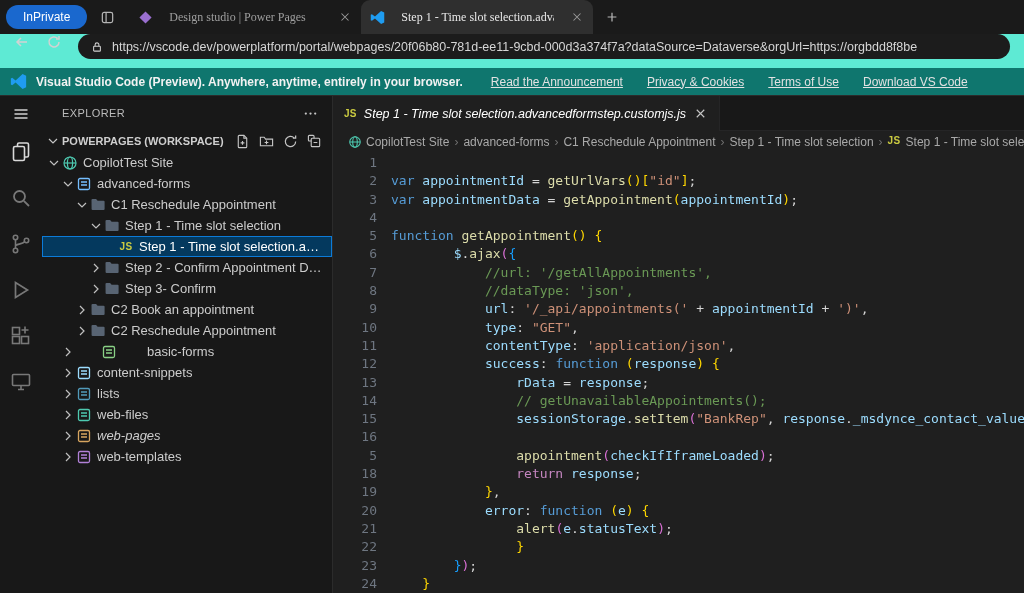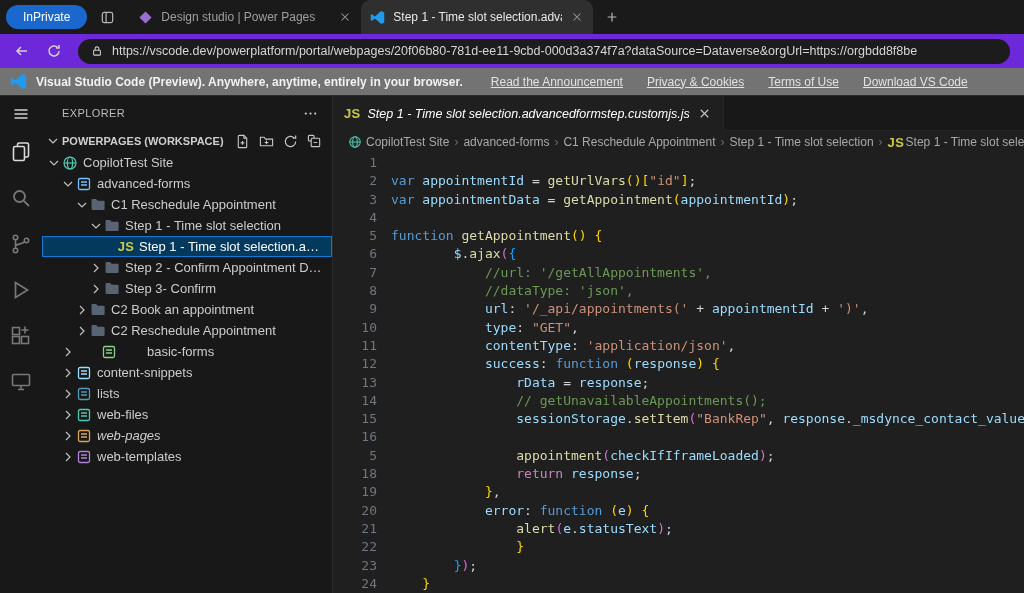--- a/index.html
+++ b/index.html
@@ -7,38 +7,38 @@
           font-family:"Liberation Sans",sans-serif;color:#ccc;}
   .ih{display:inline-flex;align-items:center;justify-content:center;}
   .ih svg{width:100%;height:100%;display:block;}
 
   
   .tabstrip{height:34px;background:#1a1a1a;display:flex;align-items:center;padding-left:6px;}
   .inprivate{background:#1a68ce;color:#fff;font-size:12px;padding:5px 17px;border-radius:15px;
              margin-right:13px;flex:none;}
   .tsicon{width:15px;height:15px;color:#b5b5b5;margin-right:14px;flex:none;}
   .btabs{display:flex;height:100%;align-items:flex-end;}
-  .btab{width:232px;height:34px;display:flex;align-items:center;gap:8px;padding:0 9px;
-        color:#9f9f9f;font-size:12px;border-radius:9px 9px 0 0;box-sizing:border-box;}
+  .btab{width:232px;height:34px;display:flex;align-items:center;gap:16px;padding:0 9px;
+        color:#9f9f9f;font-size:12px;border-radius:9px 9px 0 0;box-sizing:border-box;font-family:Liberation Serif, serif;}
   .btab.active{background:#2f2f2f;color:#e9e9e9;}
   .btab .ticon{width:15px;height:15px;flex:none;}
   .btab .title{flex:1;overflow:hidden;white-space:nowrap;min-width:0;}
   .btab .close{width:14px;height:14px;color:#9a9a9a;flex:none;}
   .newtab{width:14px;height:14px;color:#b5b5b5;margin-left:12px;flex:none;}
 
   
-  .navbar{height:34px;background:#6d28d9;display:flex;align-items:center;gap:16px;padding:0 14px;}
+  .navbar{height:34px;background:#5eead4;display:flex;gap:16px;padding:0 14px;}
   .nicon{width:16px;height:16px;color:#d2d2d2;flex:none;}
   .omnibox{flex:1;height:25px;background:#1c1c1c;border-radius:13px;display:flex;align-items:center;
            gap:9px;padding:0 13px;overflow:hidden;min-width:0;}
   .lockicon{width:12px;height:12px;color:#cfcfcf;flex:none;}
   .url{color:#d6d6d6;font-size:12.5px;white-space:nowrap;}
 
   
-  .banner{height:28px;background:#737373;display:flex;align-items:center;padding:0 10px;
+  .banner{height:28px;background:#0f766e;display:flex;align-items:center;padding:0 10px;
           border-bottom:1px solid #2b2b2b;box-sizing:border-box;}
   .blogo{width:17px;height:17px;margin-right:9px;flex:none;}
   .btext{color:#f2f2f2;font-size:12px;font-weight:700;white-space:nowrap;}
   .blinks{display:flex;gap:24px;margin-left:28px;}
   .blink{color:#e2e2e2;font-size:12px;text-decoration:underline;white-space:nowrap;cursor:pointer;}
 
   
   .main{display:flex;height:497px;}
   .activitybar{width:42px;background:#181818;display:flex;flex-direction:column;align-items:center;
                padding-top:10px;flex:none;box-sizing:border-box;}
@@ -60,21 +60,21 @@
   .ws-actions{display:flex;gap:9px;}
   .wsicon{width:15px;height:15px;color:#c5c5c5;cursor:pointer;}
   .tree{flex:1;overflow:hidden;}
   .tree-item{height:21px;display:flex;align-items:center;font-size:13px;color:#ccc;cursor:pointer;
              box-sizing:border-box;}
   .tree-item.selected{background:#04395e;outline:1px solid #0c7bd8;outline-offset:-1px;color:#fff;}
   .ti-chevron{width:16px;height:16px;flex:none;color:#c0c0c0;}
   .ti-icon{width:16px;height:16px;flex:none;margin-right:5px;display:inline-flex;align-items:center;
            justify-content:center;}
   .ti-label{white-space:nowrap;overflow:hidden;text-overflow:ellipsis;padding-right:6px;min-width:0;}
-  .jsbadge{color:#cbcb41;font-weight:700;font-size:13px;letter-spacing:.3px;}
+  .jsbadge{color:#cbcb41;font-weight:700;font-size:10px;letter-spacing:.3px;}
 
   
   .editor{flex:1;min-width:0;display:flex;flex-direction:column;background:#1f1f1f;}
   .tabbar{height:35px;background:#181818;display:flex;flex:none;border-bottom:1px solid #252526;
           box-sizing:border-box;}
   .etab{display:flex;align-items:center;gap:7px;padding:0 11px;background:#1f1f1f;
         border-right:1px solid #252526;margin-bottom:-1px;max-width:420px;}
   .etab-label{color:#fff;font-size:12.5px;font-style:italic;white-space:nowrap;overflow:hidden;}
   .etab-close{width:15px;height:15px;color:#c5c5c5;flex:none;}
   .breadcrumbs{height:22px;display:flex;align-items:center;padding-left:15px;font-size:12px;

